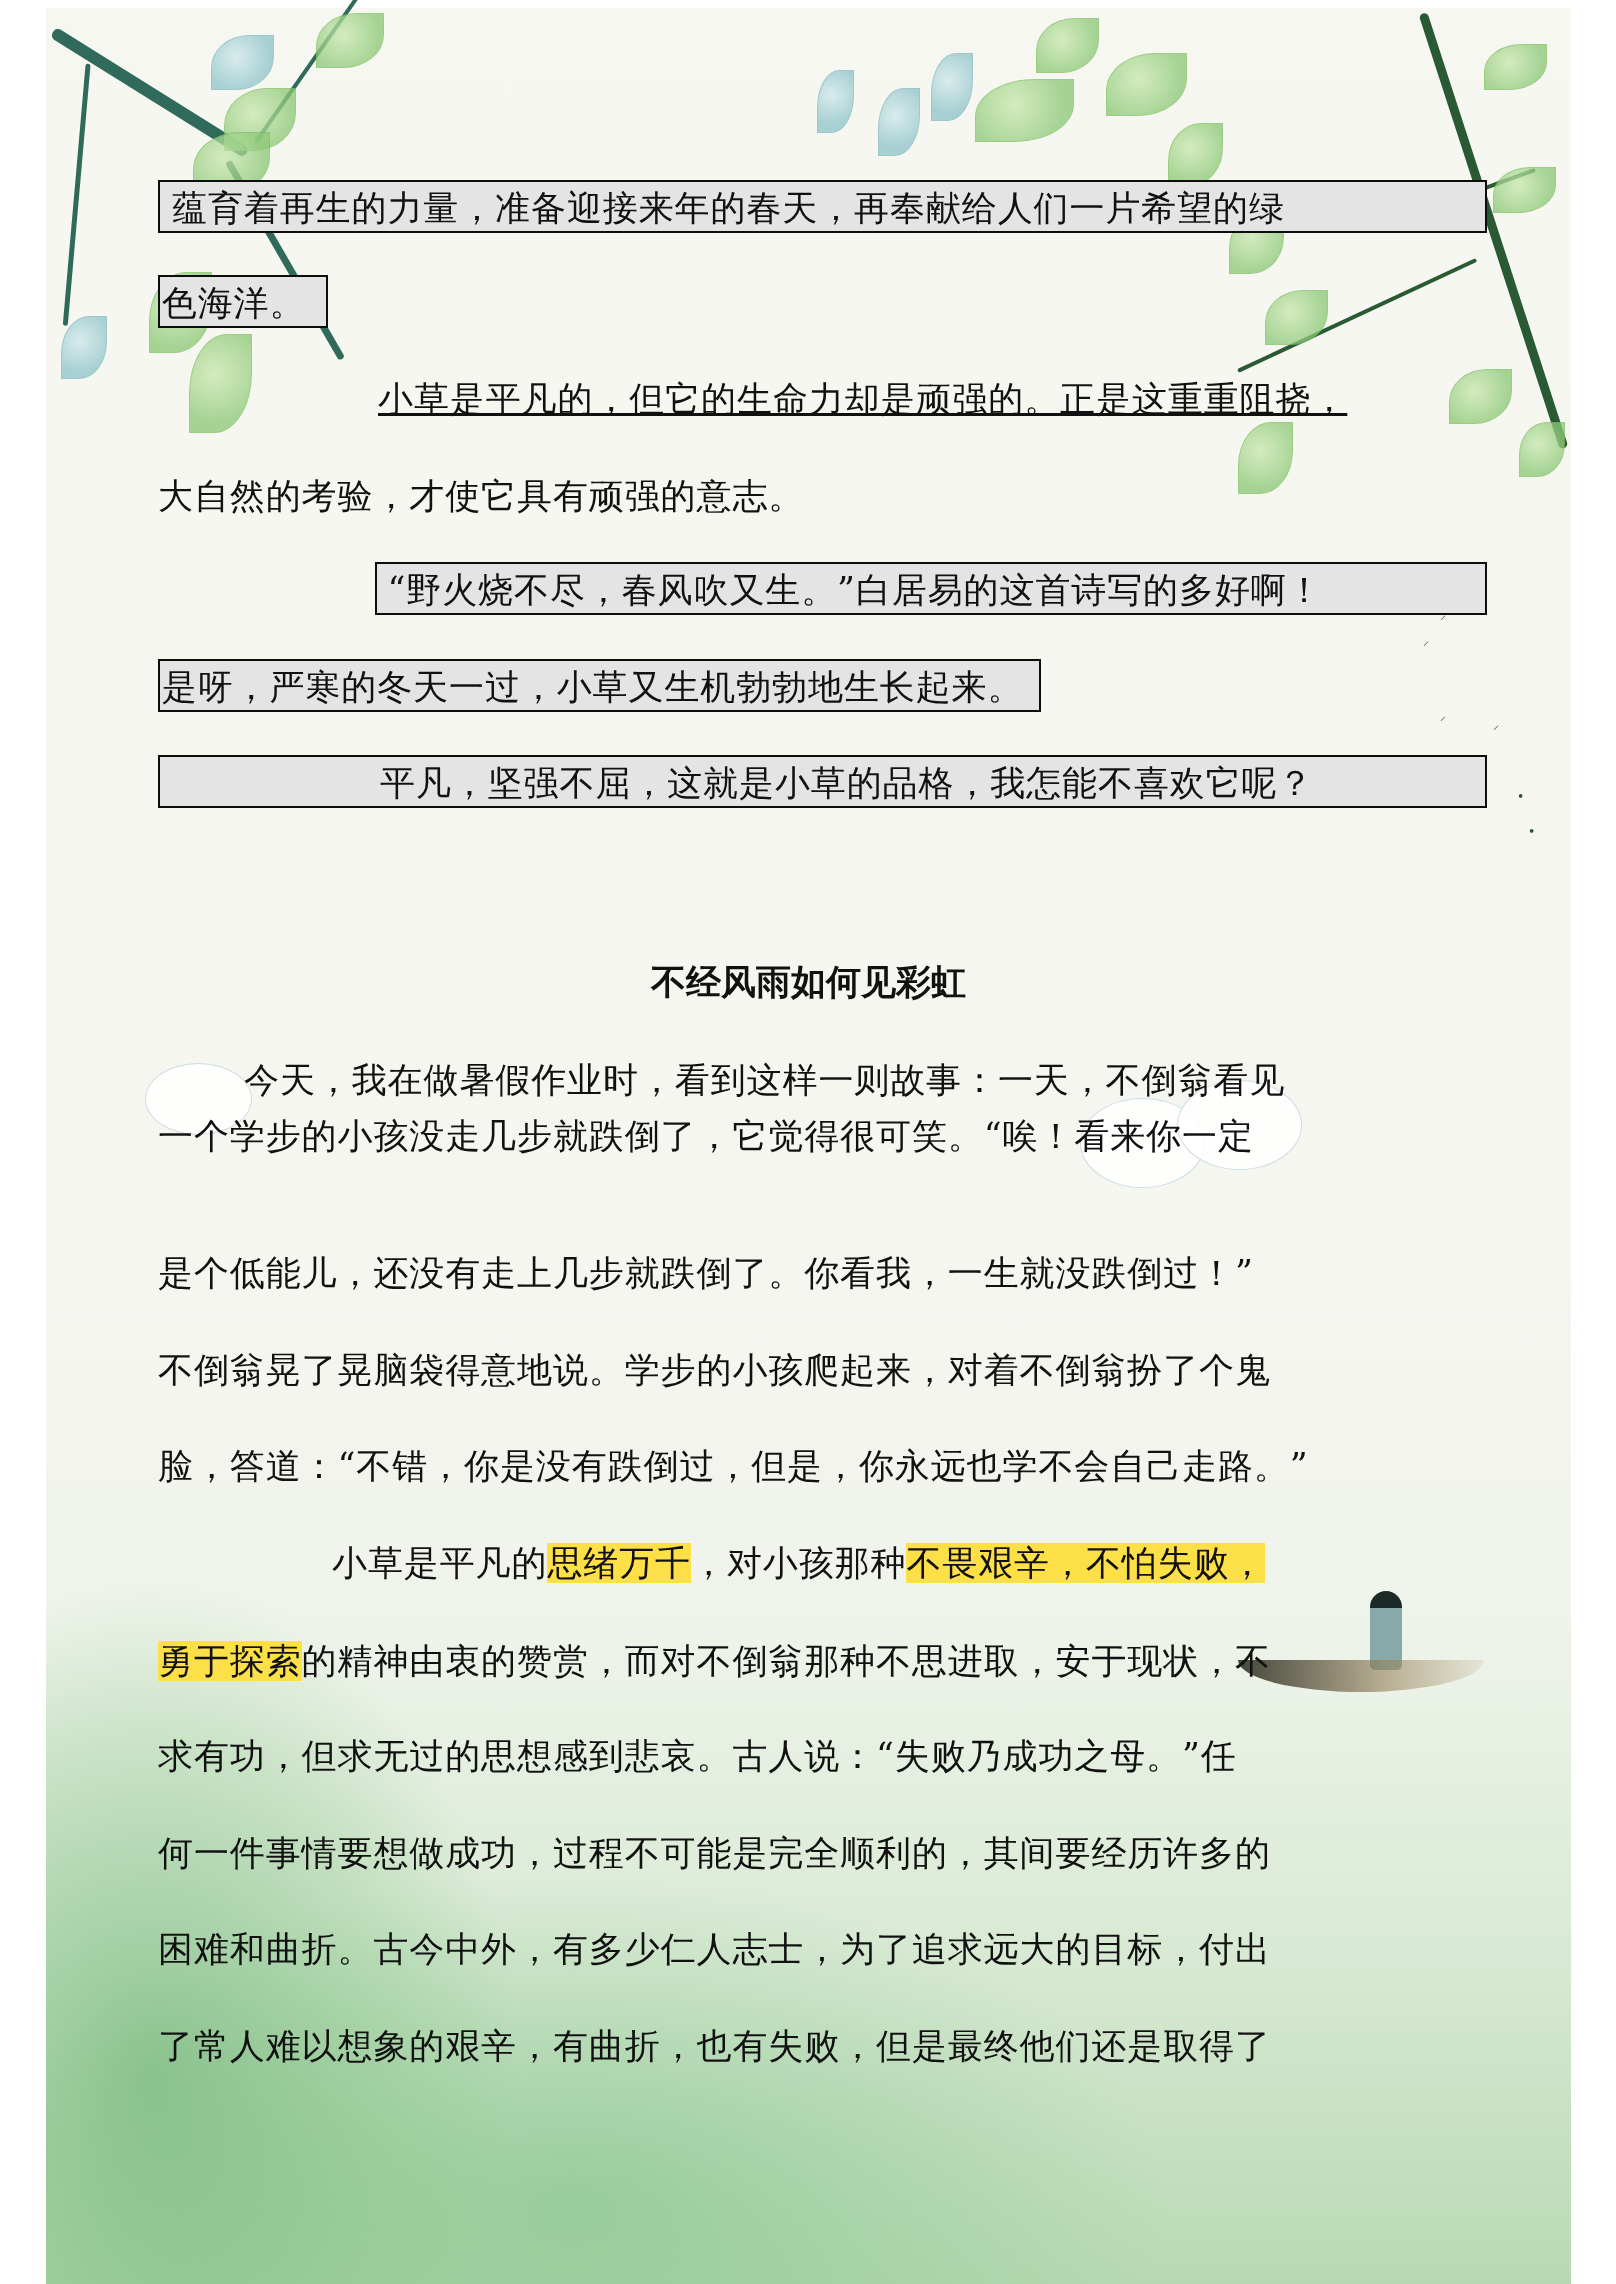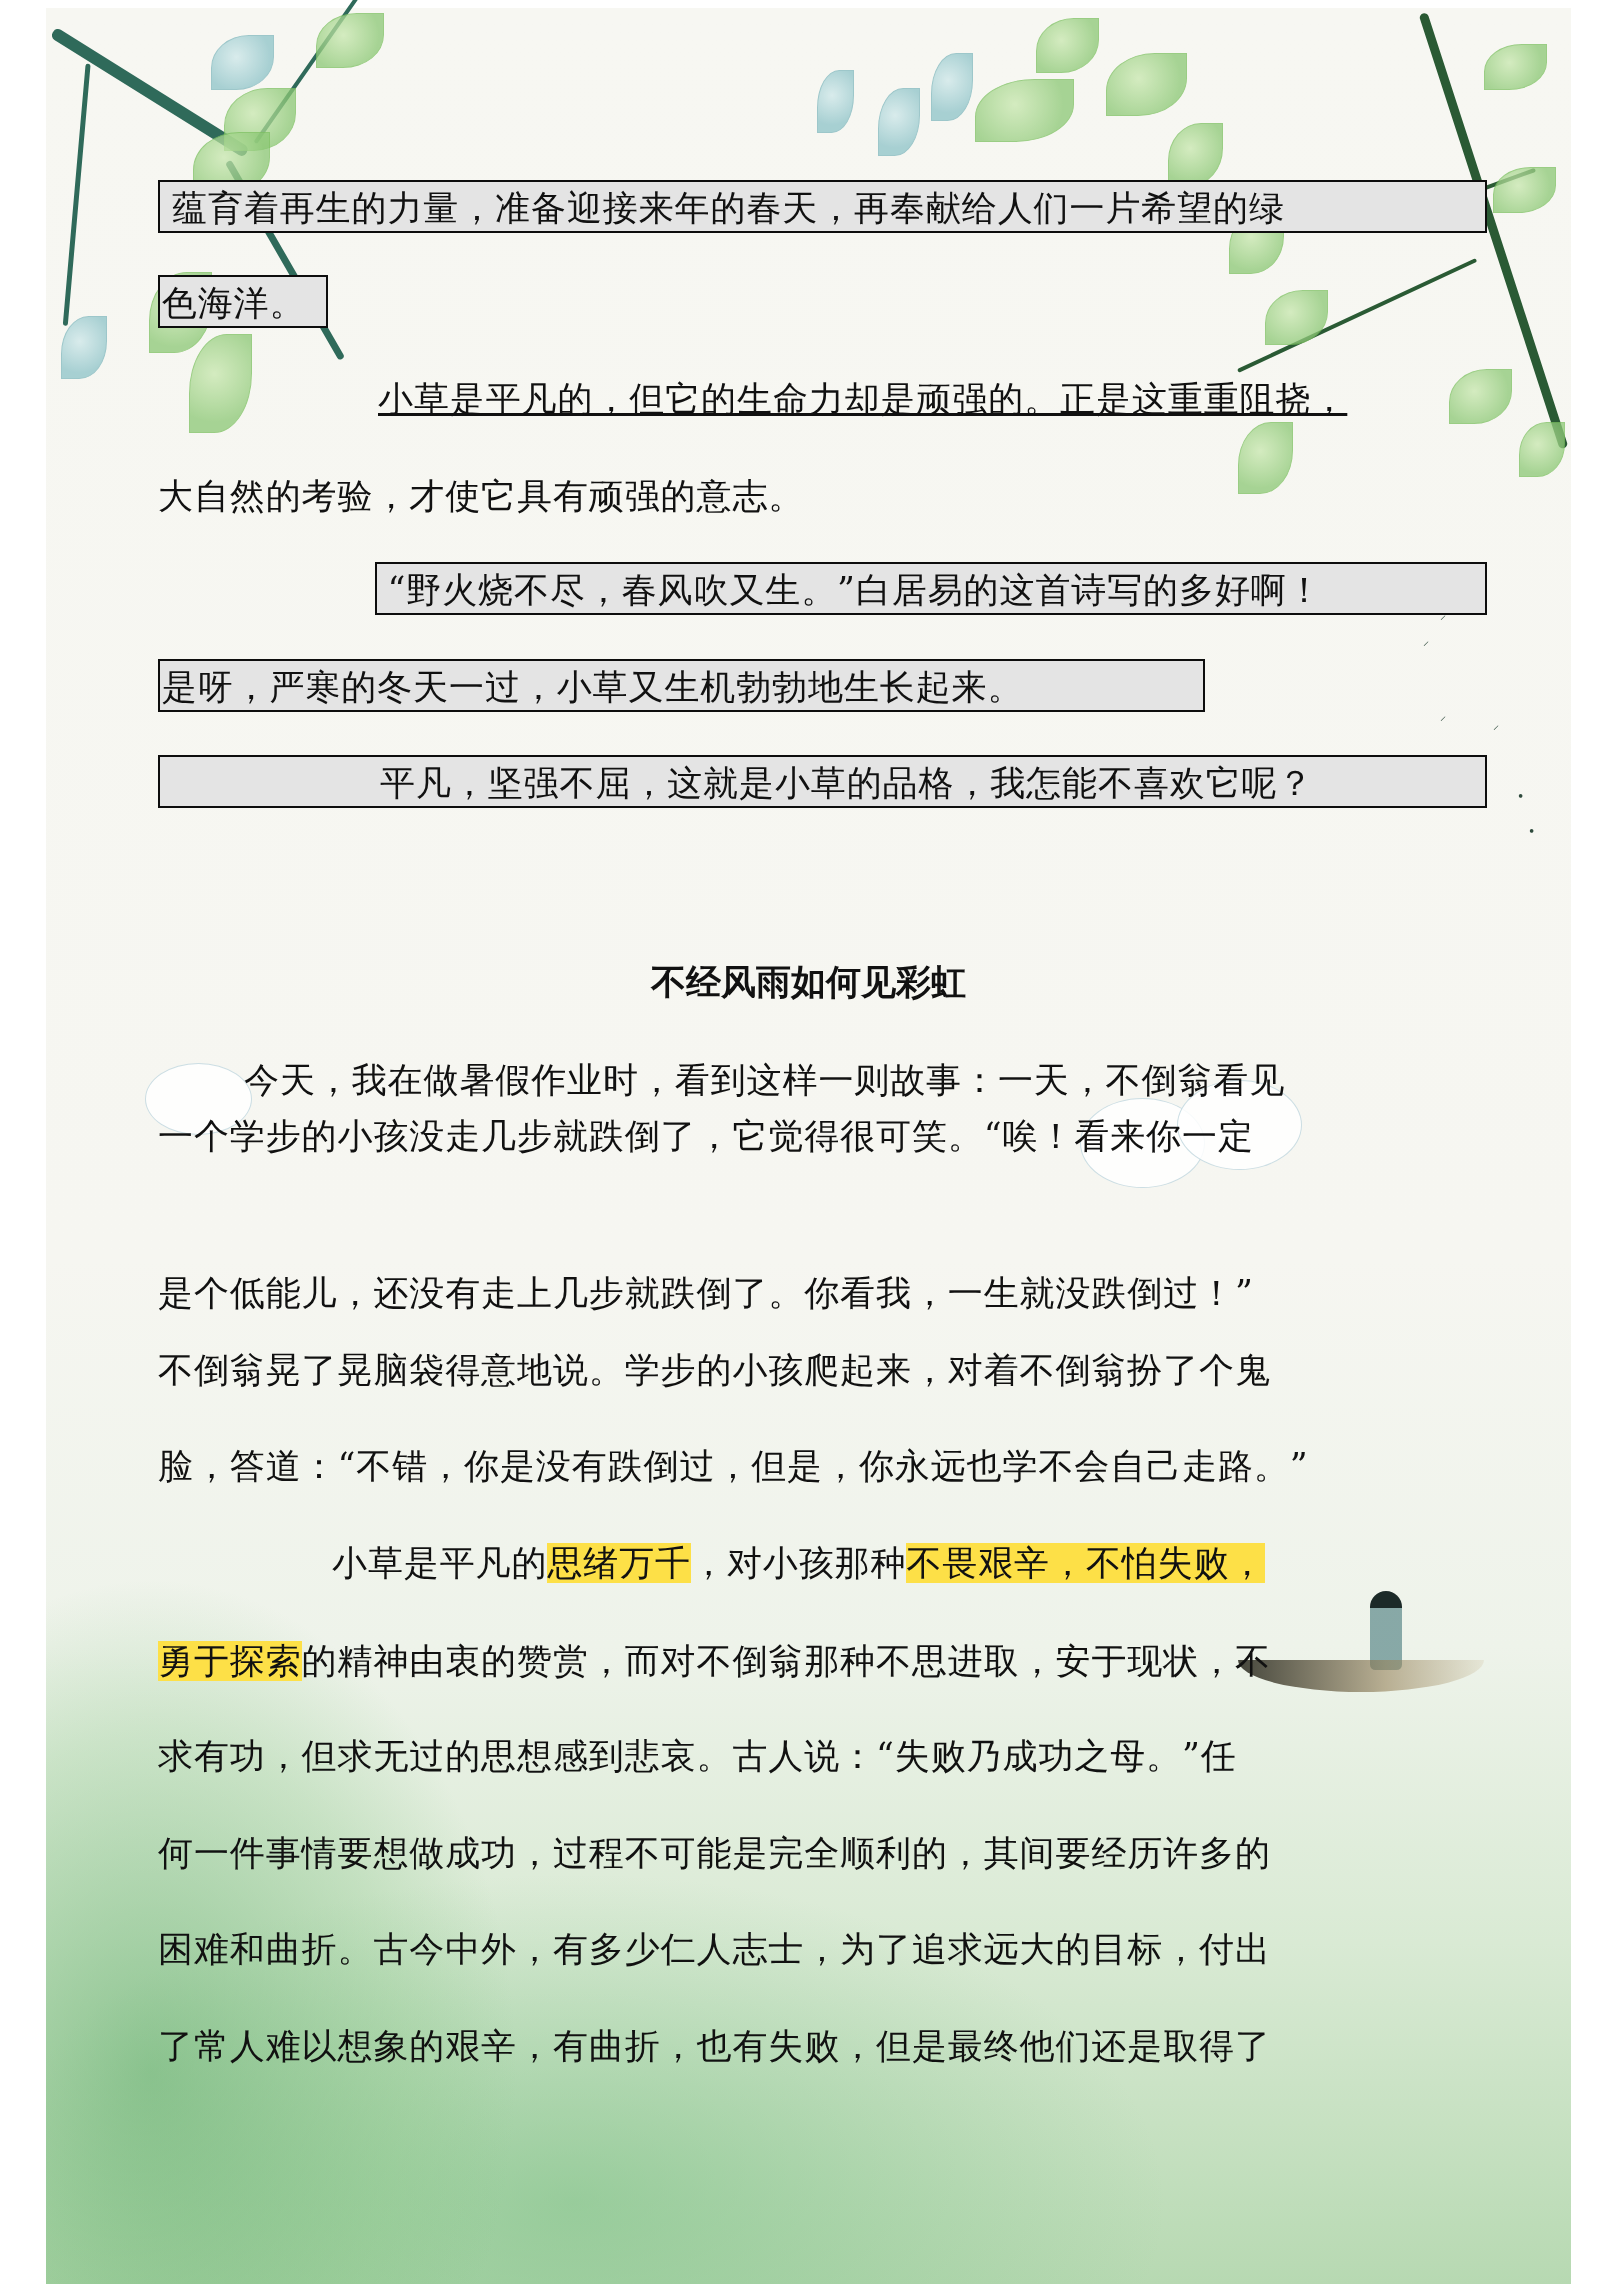--- a/index.html
+++ b/index.html
@@ -163,30 +163,30 @@
 <div class="boat"></div>
 
 <div class="content">
 
   <div>
     <div class="line boxed" style="left:158px;top:180px;width:1329px;padding-left:12px;">蕴育着再生的力量，准备迎接来年的春天，再奉献给人们一片希望的绿</div>
     <div class="line boxed" style="left:158px;top:275px;width:170px;">色海洋。</div>
     <div class="line" style="left:378px;top:373px;text-decoration:underline;">小草是平凡的，但它的生命力却是顽强的。正是这重重阻挠，</div>
     <div class="line" style="left:158px;top:470px;">大自然的考验，才使它具有顽强的意志。</div>
     <div class="line boxed" style="left:375px;top:562px;width:1112px;padding-left:10.5px;">“野火烧不尽，春风吹又生。”白居易的这首诗写的多好啊！</div>
-    <div class="line boxed" style="left:158px;top:659px;width:1047px;">是呀，严寒的冬天一过，小草又生机勃勃地生长起来。</div>
+    <div class="line boxed" style="left:158px;top:659px;width:883px;">是呀，严寒的冬天一过，小草又生机勃勃地生长起来。</div>
     <div class="line boxed" style="left:158px;top:755px;width:1329px;padding-left:220px;">平凡，坚强不屈，这就是小草的品格，我怎能不喜欢它呢？</div>
   </div>
 
   <div>
     <div class="title">不经风雨如何见彩虹</div>
 
     <div class="line" style="left:244px;top:1054px;">今天，我在做暑假作业时，看到这样一则故事：一天，不倒翁看见</div>
     <div class="line" style="left:158px;top:1110px;">一个学步的小孩没走几步就跌倒了，它觉得很可笑。“唉！看来你一定</div>
-    <div class="line" style="left:158px;top:1247px;margin-top:20px;">是个低能儿，还没有走上几步就跌倒了。你看我，一生就没跌倒过！”</div>
+    <div class="line" style="left:158px;top:1247px;">是个低能儿，还没有走上几步就跌倒了。你看我，一生就没跌倒过！”</div>
     <div class="line" style="left:158px;top:1344px;">不倒翁晃了晃脑袋得意地说。学步的小孩爬起来，对着不倒翁扮了个鬼</div>
     <div class="line" style="left:158px;top:1440px;">脸，答道：“不错，你是没有跌倒过，但是，你永远也学不会自己走路。”</div>
 
     <div class="line" style="left:332px;top:1537px;">
       <span>小草是平凡的</span><span class="hl">思绪万千</span><span>，对小孩那种</span><span class="hl">不畏艰辛，不怕失败，</span>
     </div>
     <div class="line" style="left:158px;top:1635px;">
       <span class="hl">勇于探索</span><span>的精神由衷的赞赏，而对不倒翁那种不思进取，安于现状，不</span>
     </div>
     <div class="line" style="left:158px;top:1730px;">求有功，但求无过的思想感到悲哀。古人说：“失败乃成功之母。”任</div>

